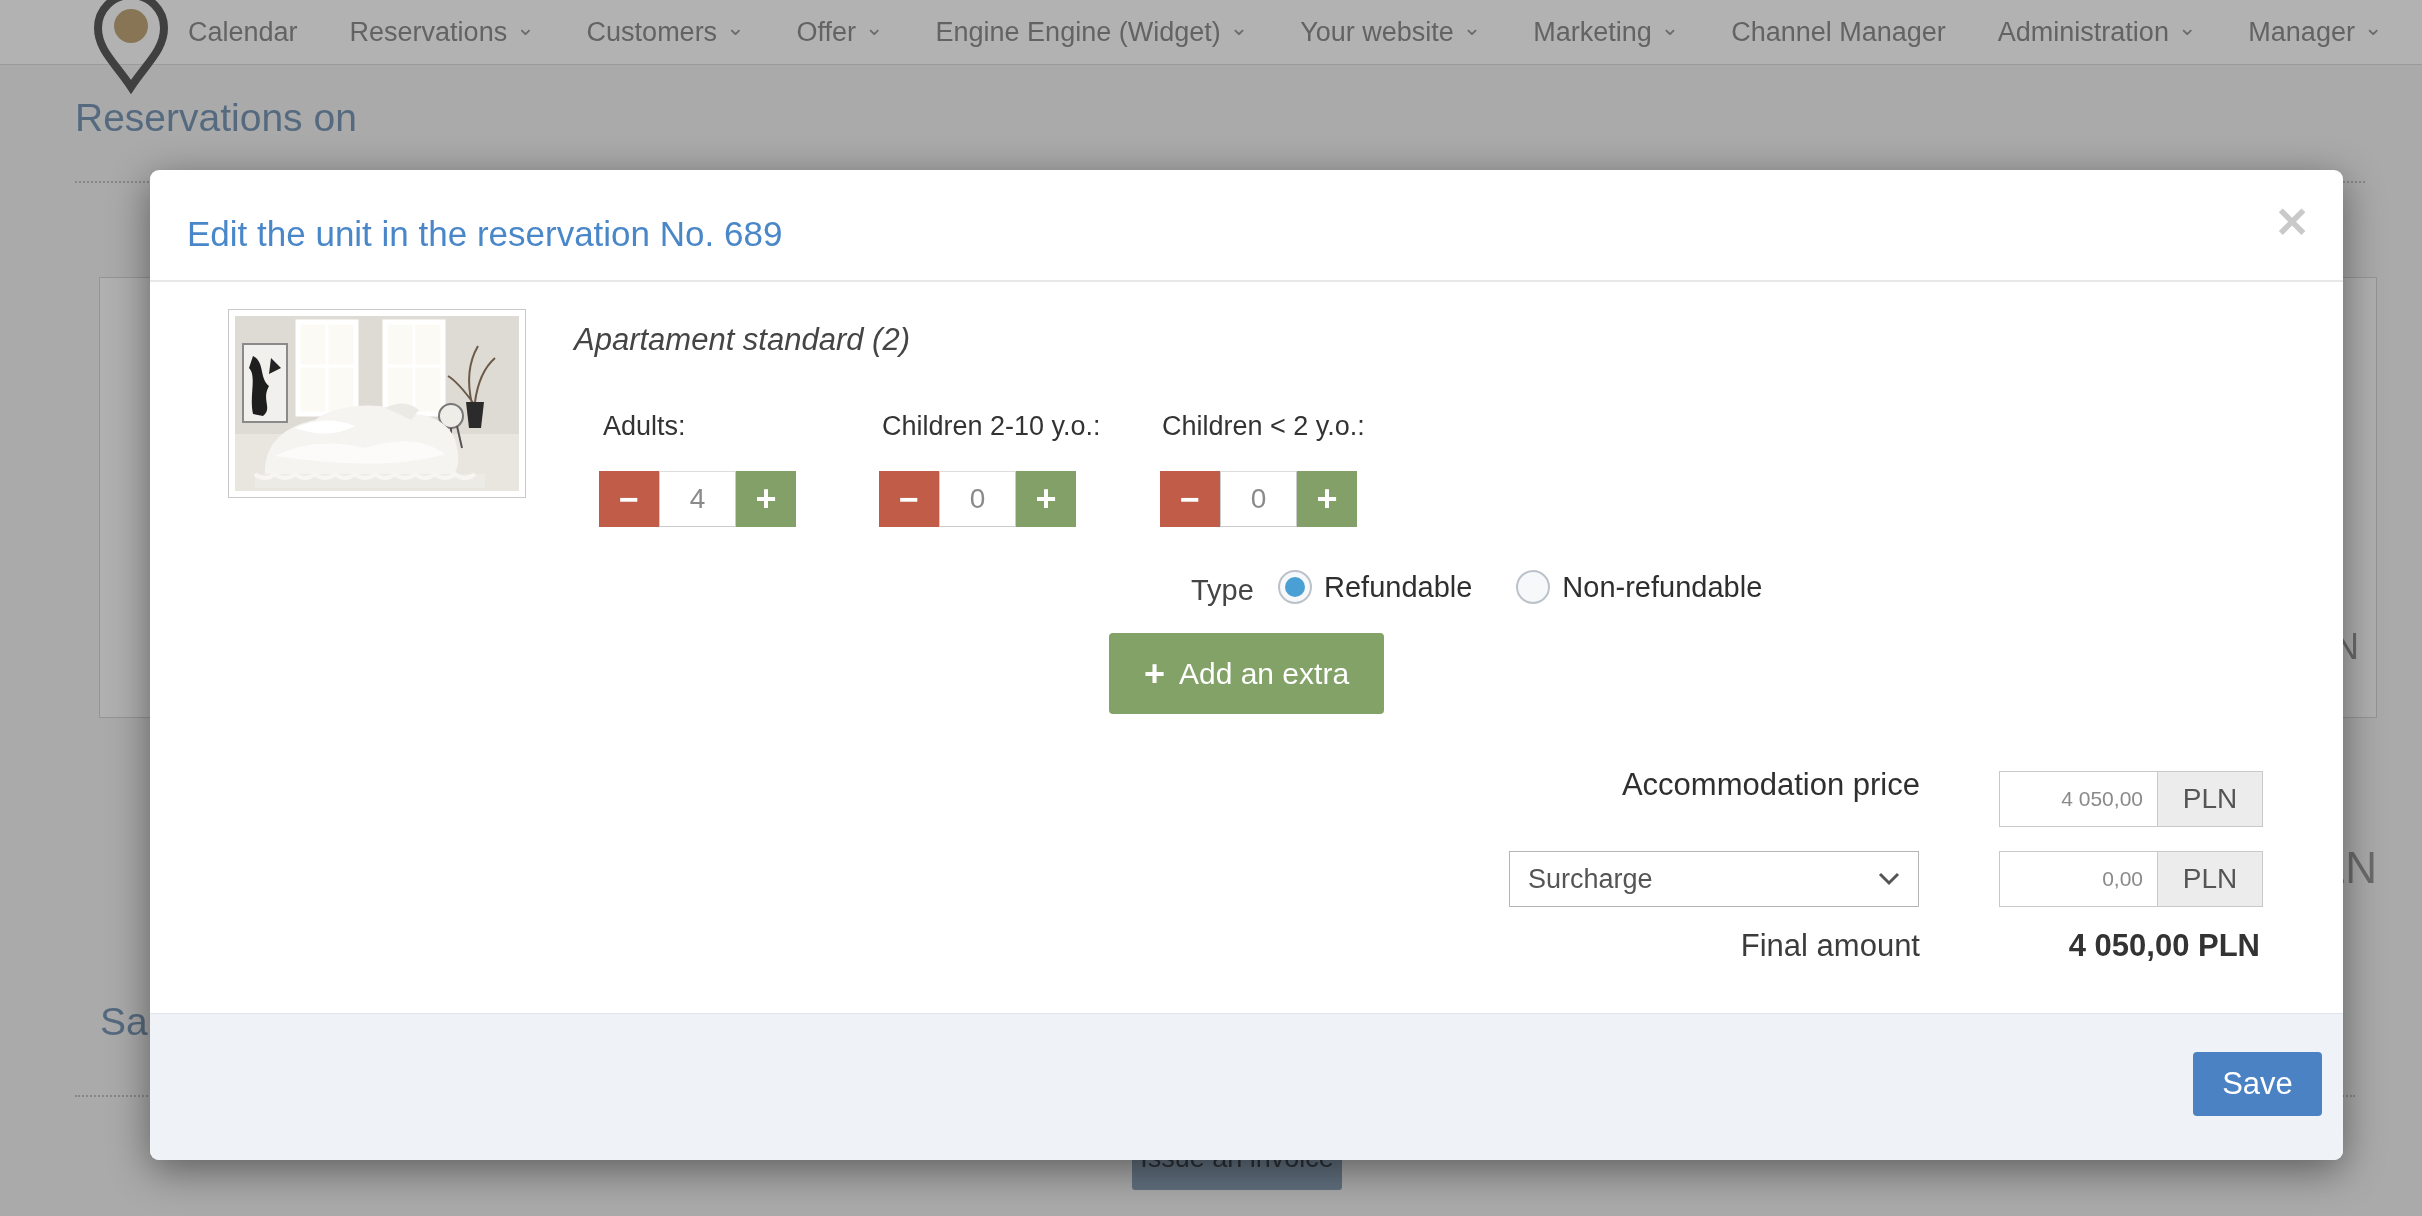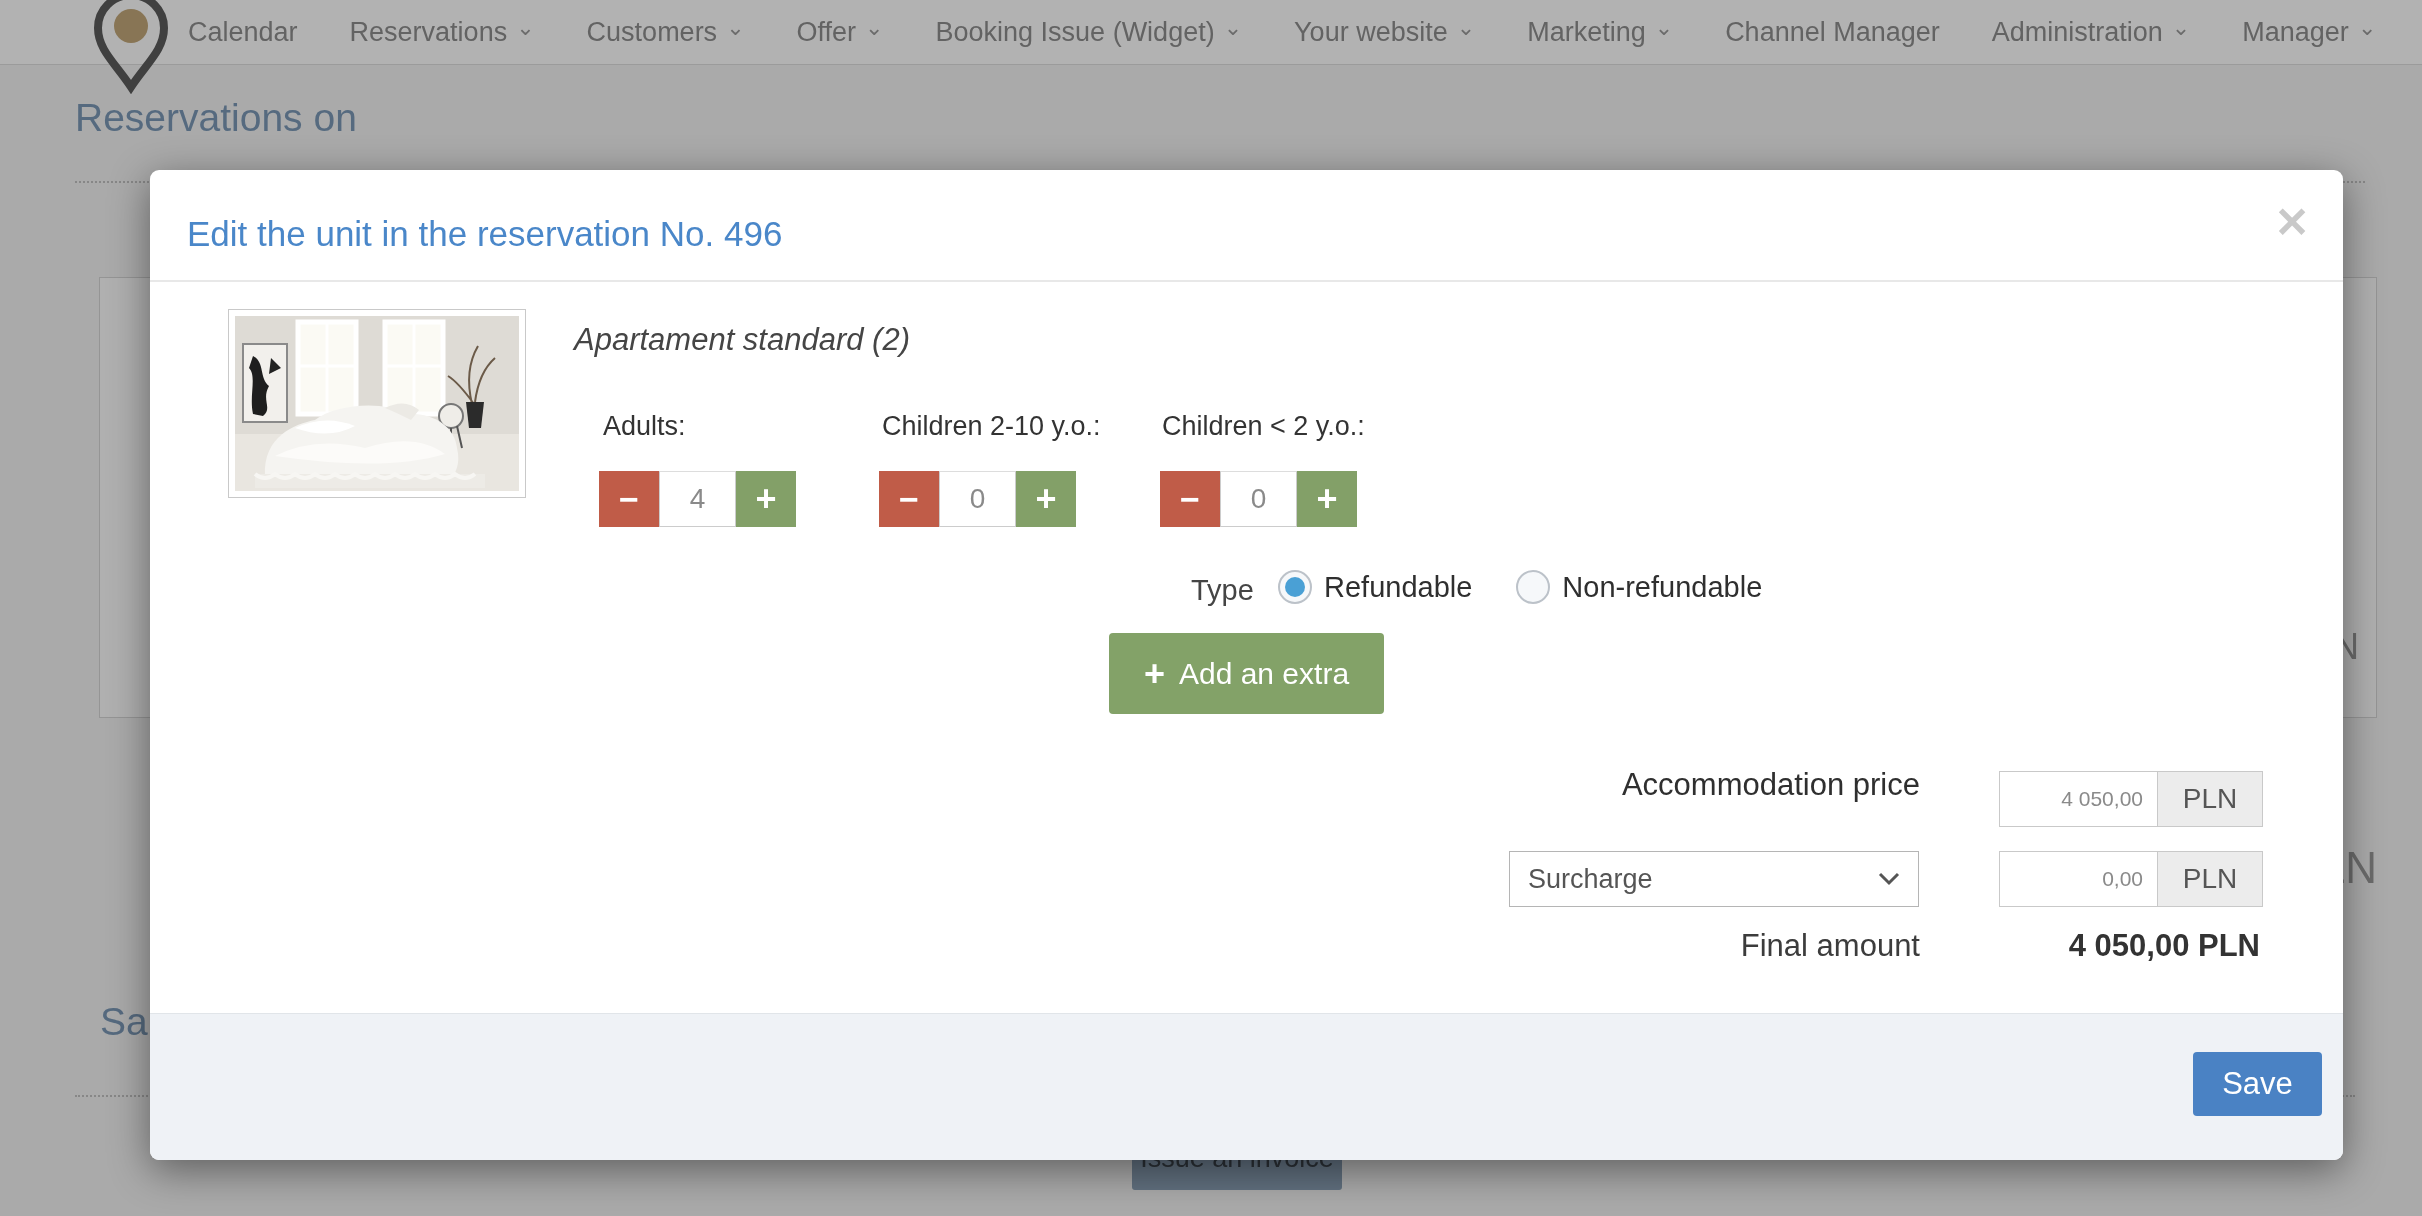--- a/index.html
+++ b/index.html
@@ -121,21 +121,21 @@
       </div>
       <div class="nav-item">
         <span>Customers</span>
         <span class="caret">⌄</span>
       </div>
       <div class="nav-item">
         <span>Offer</span>
         <span class="caret">⌄</span>
       </div>
       <div class="nav-item">
-        <span>Booking Issue (Widget)</span>
+        <span>Engine Engine (Widget)</span>
         <span class="caret">⌄</span>
       </div>
       <div class="nav-item">
         <span>Your website</span>
         <span class="caret">⌄</span>
       </div>
       <div class="nav-item">
         <span>Marketing</span>
         <span class="caret">⌄</span>
       </div>
@@ -164,21 +164,21 @@
   <div class="sale-heading">Sale</div>
   <div class="dotline2"></div>
 
   <button class="issue-invoice-btn">Issue an invoice</button>
 </div>
 
 <div class="backdrop"></div>
 
 <div class="modal">
 
-  <div class="modal-title">Edit the unit in the reservation No. 496</div>
+  <div class="modal-title">Edit the unit in the reservation No. 689</div>
   <button class="close-btn">✕</button>
   <div class="modal-divider"></div>
 
   <div class="photo-frame">
     <svg viewBox="0 0 284 175" preserveAspectRatio="none">
       <rect x="0" y="0" width="284" height="175" fill="#dedbd5"></rect>
       <rect x="0" y="118" width="284" height="57" fill="#e9e6e0"></rect>
       <rect x="63" y="6" width="58" height="92" fill="#fbfaf4" stroke="#ffffff" stroke-width="5"></rect>
       <line x1="92" y1="6" x2="92" y2="98" stroke="#ffffff" stroke-width="3"></line>
       <line x1="63" y1="50" x2="121" y2="50" stroke="#ffffff" stroke-width="3"></line>

